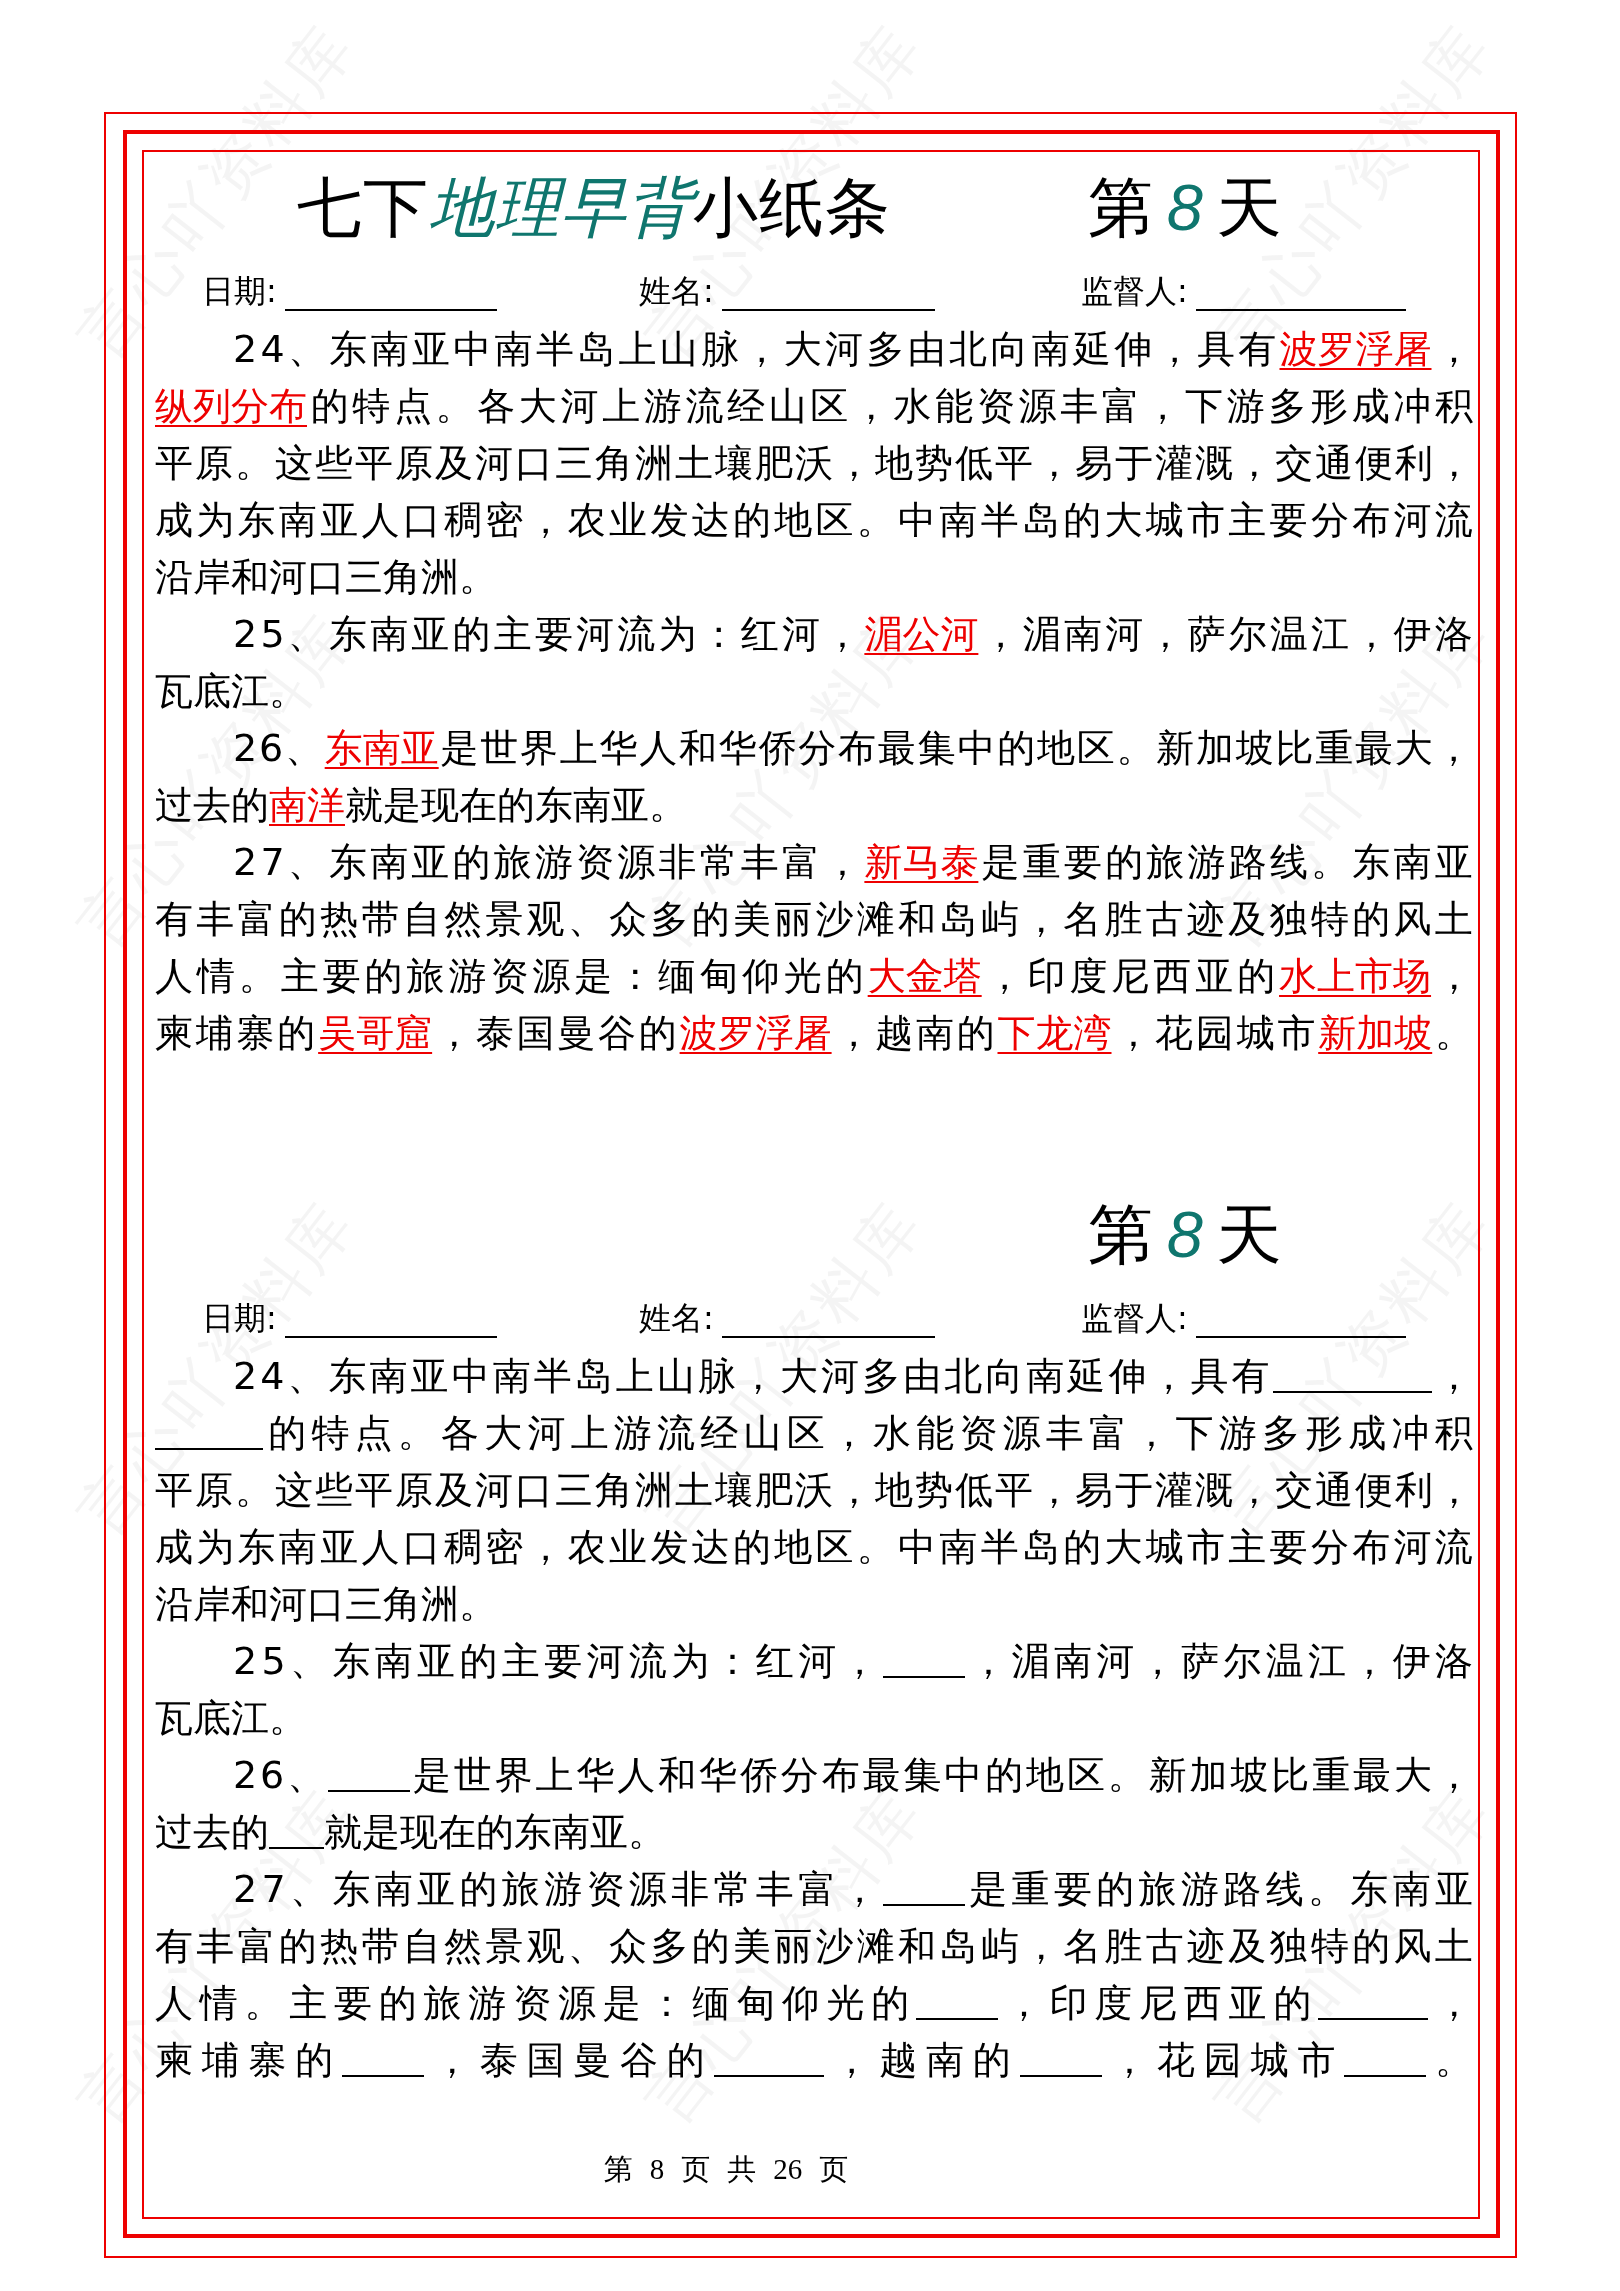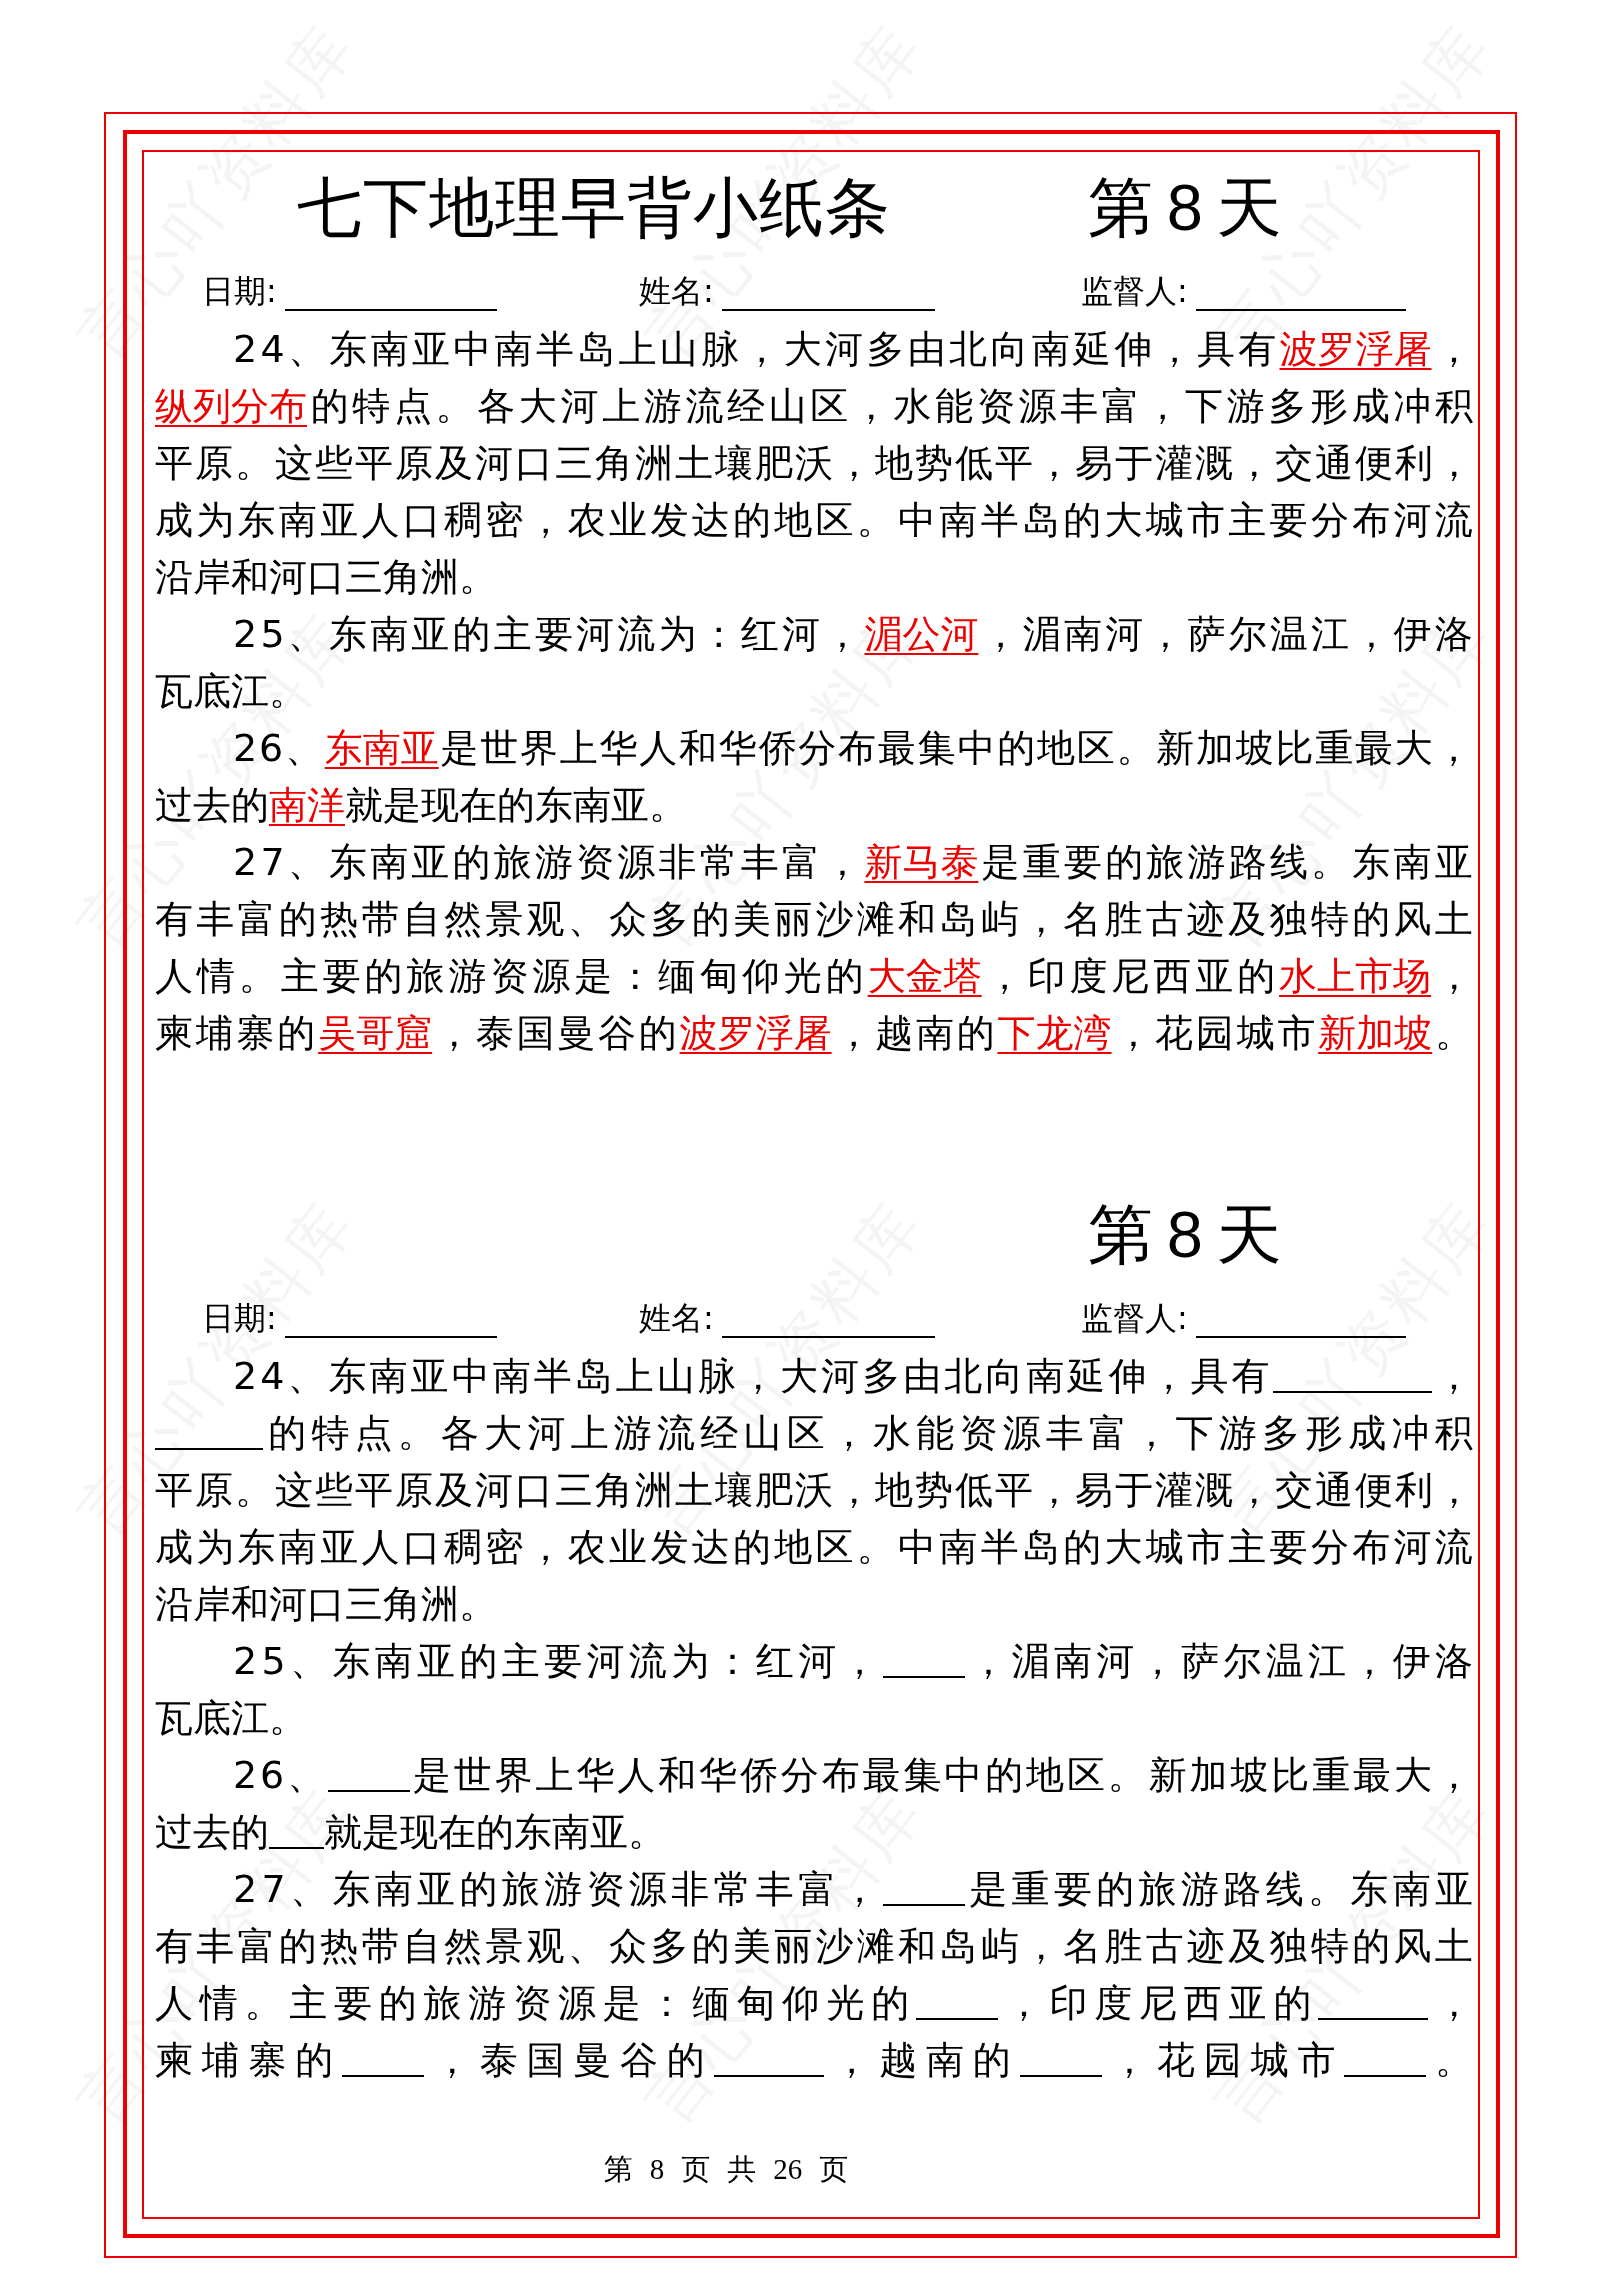--- a/index.html
+++ b/index.html
@@ -22,21 +22,21 @@
 
   .section { position: absolute; left: 155px; width: 1318px; z-index: 1; }
   .section.morning { top: 167px; }
   .section.evening { top: 1194px; }
 
   .title {
     position: relative; height: 82px; font-size: 65px; line-height: 82px; white-space: nowrap;
   }
   .title .left { position: absolute; left: 142px; top: 0; letter-spacing: 1px; }
   .title .right { position: absolute; left: 933px; top: 0; }
-  .red { color: #000000; }
+  .red { color: #0f766e; font-style: italic; }
   .title .num { font-family: "Liberation Sans", sans-serif; margin: 0 13.7px; }
 
   .info-row { position: relative; height: 57px; font-size: 32px; white-space: nowrap; margin-top: 13.7px; }
   .info { position: absolute; top: 9px; display: flex; align-items: flex-end; }
   .info .lbl { line-height: 39px; }
   .info .line { display: inline-block; border-bottom: 2.5px solid #000; height: 33px; margin-left: 7.8px; }
   .info.date { left: 47px; } .info.date .line { width: 212px; }
   .info.name { left: 484px; } .info.name .line { width: 213px; }
   .info.super { left: 909px; margin-left: 17px; } .info.super .line { width: 210px; }
 

